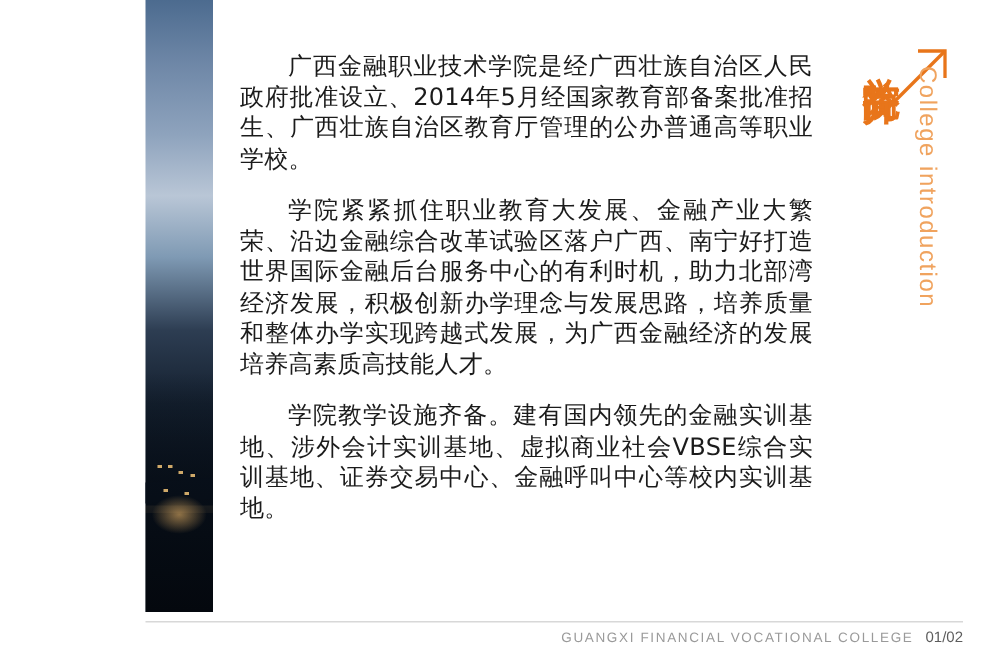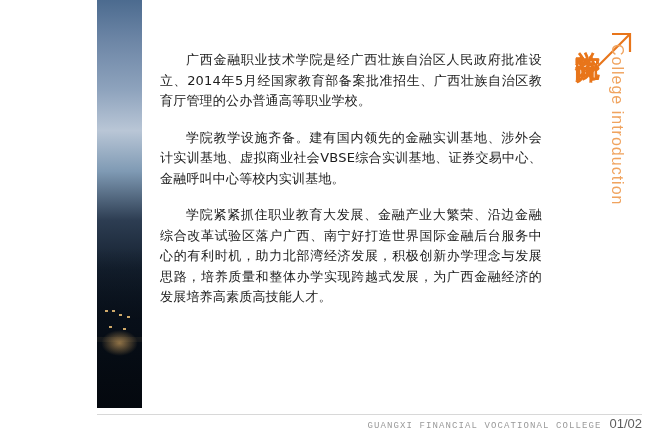--- a/index.html
+++ b/index.html
@@ -81,23 +81,23 @@
   }
 
   
   .content {
     position: absolute;
     left: 160px;
     top: 34px;
     width: 382px;
   }
   .para {
-    margin: 16px 0 14px 0;
+    margin: 0 0 14px 0;
     font-family: "DejaVu Sans", sans-serif;
-    font-size: 13px;
+    font-size: 16px;
     line-height: 20.5px;
     color: #1b1b1b;
     text-align: justify;
     text-indent: 2em;
     letter-spacing: 0.2px;
   }
   .para:last-child { margin-bottom: 0; }
 
   
   .title-block {
@@ -151,28 +151,28 @@
   }
   .footer {
     position: absolute;
     right: 18px;
     bottom: 8px;
     display: flex;
     align-items: baseline;
     gap: 8px;
   }
   .footer-brand {
-    font-family: Liberation Mono, monospace;
+    font-family: Liberation Sans, sans-serif;
     font-size: 9px;
     letter-spacing: 1.1px;
     color: #9a9a9a;
   }
   .footer-page {
     font-family: "Liberation Sans", sans-serif;
-    font-size: 13px;
+    font-size: 10px;
     color: #5c5c5c;
   }
 </style>
 </head>
 <body>
 
 <div class="page">
 
   <div class="photo">
     <div class="roofline"></div>
@@ -182,22 +182,22 @@
     <div class="win" style="left:8px;  bottom:96px;"></div>
     <div class="win" style="left:15px; bottom:96px;"></div>
     <div class="win" style="left:22px; bottom:92px;"></div>
     <div class="win" style="left:30px; bottom:90px;"></div>
     <div class="win" style="left:12px; bottom:80px;"></div>
     <div class="win" style="left:26px; bottom:78px;"></div>
   </div>
 
   <div class="content">
     <p class="para">广西金融职业技术学院是经广西壮族自治区人民政府批准设立、2014年5月经国家教育部备案批准招生、广西壮族自治区教育厅管理的公办普通高等职业学校。</p>
+    <p class="para">学院紧紧抓住职业教育大发展、金融产业大繁荣、沿边金融综合改革试验区落户广西、南宁好打造世界国际金融后台服务中心的有利时机，助力北部湾经济发展，积极创新办学理念与发展思路，培养质量和整体办学实现跨越式发展，为广西金融经济的发展培养高素质高技能人才。</p>
     <p class="para">学院教学设施齐备。建有国内领先的金融实训基地、涉外会计实训基地、虚拟商业社会VBSE综合实训基地、证券交易中心、金融呼叫中心等校内实训基地。</p>
-    <p class="para">学院紧紧抓住职业教育大发展、金融产业大繁荣、沿边金融综合改革试验区落户广西、南宁好打造世界国际金融后台服务中心的有利时机，助力北部湾经济发展，积极创新办学理念与发展思路，培养质量和整体办学实现跨越式发展，为广西金融经济的发展培养高素质高技能人才。</p>
   </div>
 
   <div class="title-block">
     <svg class="arrow" viewBox="0 0 56 56">
       <path d="M4 52 L46 10" stroke="#e8751a" stroke-width="2.2" fill="none"></path>
       <path d="M28 10 L46 10 L46 28" stroke="#e8751a" stroke-width="2.2" fill="none"></path>
     </svg>
     <div class="title-cn">学院简介</div>
     <div class="title-en">College introduction</div>
   </div>

